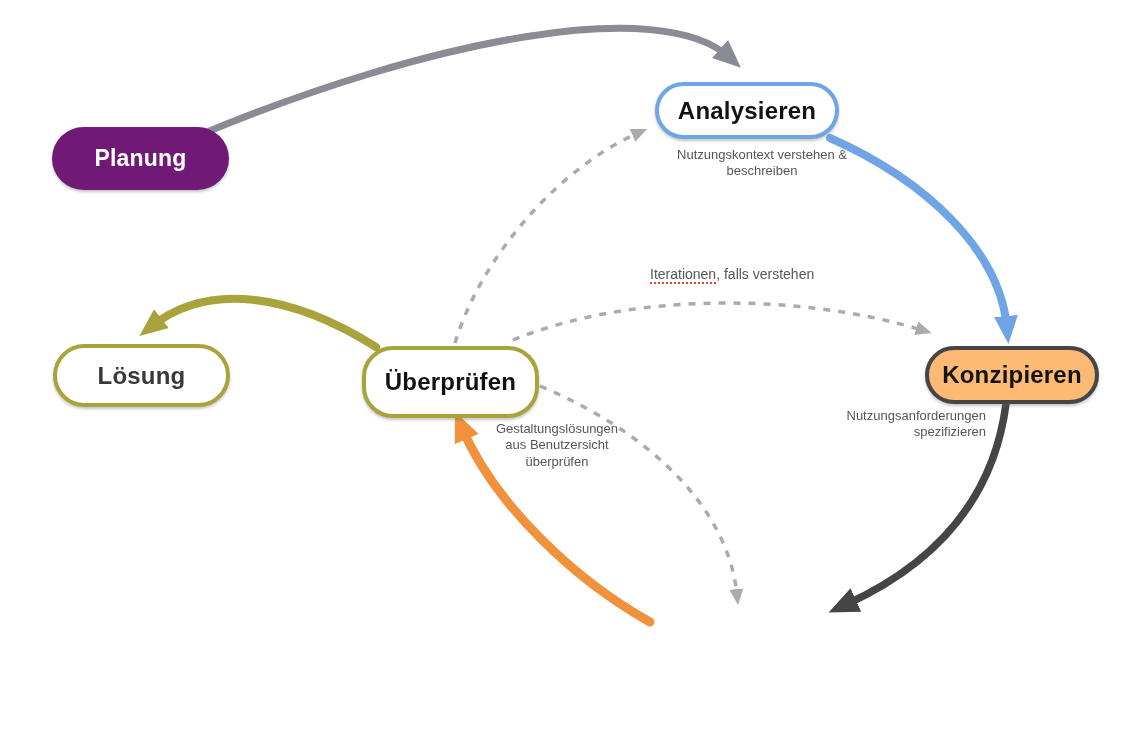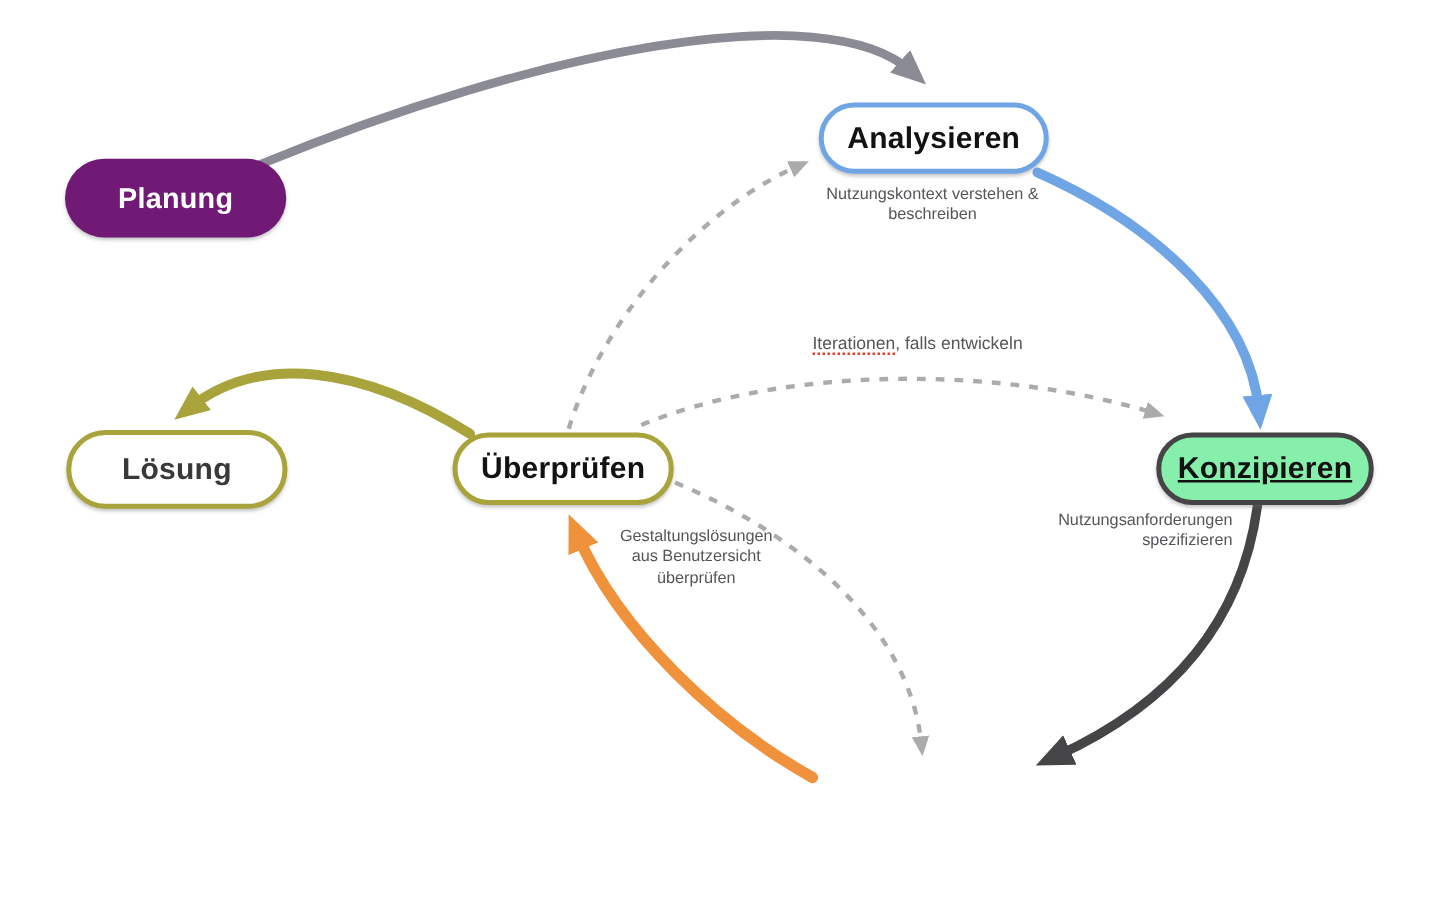--- a/index.html
+++ b/index.html
@@ -35,30 +35,30 @@
     letter-spacing: 0.2px;
     box-shadow: 0 2px 3px rgba(110,110,110,0.4);
     box-sizing: border-box;
     white-space: nowrap;
   }
   .node.bordered { border: 4.5px solid #999; }
   #node-planung      { left: 52px;  top: 127px; width: 177px; height: 63px; font-size: 23px; border-radius: 32px; }
   #node-analysieren  { left: 655px; top: 82px;  width: 184px; height: 57px; text-align: right; }
   #node-konzipieren  { left: 925px; top: 346px; width: 174px; height: 58px; }
   #node-visualisieren{ left: 645px; top: 614px; width: 186px; height: 58px; }
-  #node-ueberpruefen { left: 362px; top: 346px; width: 177px; height: 58px; }
+  #node-ueberpruefen { left: 362px; top: 346px; width: 177px; height: 72px; }
   #node-loesung      { left: 53px;  top: 344px; width: 177px; height: 63px; border-radius: 32px; }
   .sublabel {
     position: absolute;
     font-size: 13px;
     line-height: 1.25;
     text-align: center;
     color: var(--sublabel_text);
   }
-  #sublabel-analysieren  { left: 646px; top: 147px; width: 200px; }
+  #sublabel-analysieren  { left: 662px; top: 147px; width: 200px; }
   #sublabel-konzipieren  { left: 826px; top: 408px; width: 160px; text-align: right; }
   #sublabel-ueberpruefen { left: 490px; top: 421px; width: 134px; }
   #sublabel-visualisieren{ left: 670px; top: 684px; width: 150px; }
   .iteration-note {
     position: absolute;
     left: 650px; top: 266px;
     font-size: 14px;
     color: var(--sublabel_text);
     white-space: nowrap;
   }
@@ -102,31 +102,31 @@
     <path class="arrow-solid" d="M 830 138 C 925 180, 1000 250, 1007 328" style="stroke:var(--blue)" stroke-width="8" marker-end="url(#mh-blue)"></path>
     <path class="arrow-solid" d="M 1006 404 C 996 480, 955 555, 845 605" style="stroke:var(--dark)" stroke-width="7.5" marker-end="url(#mh-dark)"></path>
     <path class="arrow-solid" d="M 650 622 C 575 580, 495 505, 462 428" style="stroke:var(--orange)" stroke-width="9" marker-end="url(#mh-orange)"></path>
     <path class="arrow-solid" d="M 376 347 C 290 293, 208 282, 152 326" style="stroke:var(--olive)" stroke-width="8" marker-end="url(#mh-olive)"></path>
   </svg>
 
   <div class="node" id="node-planung" style="background: #701a75; color: rgb(255, 255, 255);">Planung</div>
 
   <div class="node bordered" id="node-analysieren" style="background: rgb(255, 255, 255); border-color: rgb(112, 165, 229); color: rgb(18, 18, 18);">Analysieren</div>
 
-  <div class="node bordered" id="node-konzipieren" style="background: #86efac; border-color: rgb(69, 69, 71); color: rgb(18, 18, 18); text-decoration: underline;">Konzipieren</div>
+  <div class="node bordered" id="node-konzipieren" style="background: #fdba74; border-color: rgb(69, 69, 71); color: rgb(18, 18, 18);">Konzipieren</div>
 
 
   <div class="node bordered" id="node-ueberpruefen" style="background: rgb(255, 255, 255); border-color: rgb(168, 163, 58); color: rgb(18, 18, 18);">Überprüfen</div>
 
   <div class="node bordered" id="node-loesung" style="background: rgb(255, 255, 255); border-color: rgb(168, 163, 58); color: rgb(57, 57, 59);">Lösung</div>
 
   <div class="sublabel" id="sublabel-analysieren">Nutzungskontext verstehen &amp; beschreiben</div>
 
   <div class="sublabel" id="sublabel-konzipieren">Nutzungsanforderungen spezifizieren</div>
 
   <div class="sublabel" id="sublabel-ueberpruefen">Gestaltungslösungen aus Benutzersicht überprüfen</div>
 
 
   <div class="iteration-note">
-    <span class="misspelled">Iterationen</span><span>, falls entwickeln</span>
+    <span class="misspelled">Iterationen</span><span>, falls verstehen</span>
   </div>
 
 </div>
 
 </body></html>

